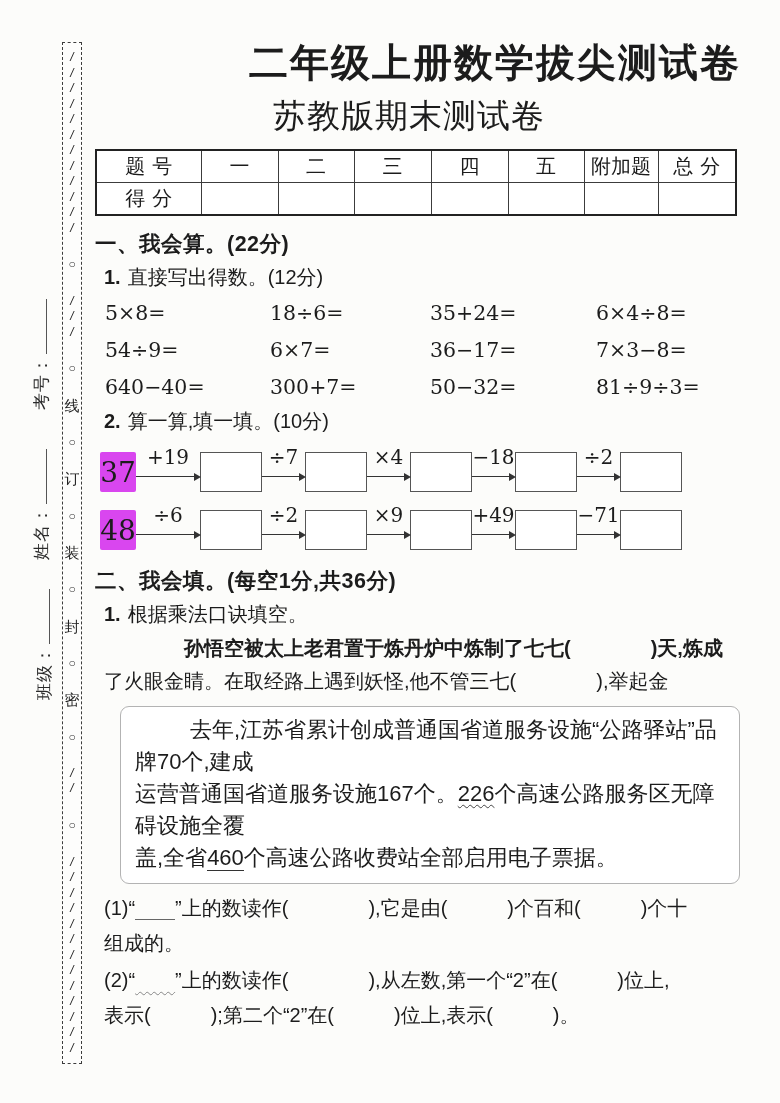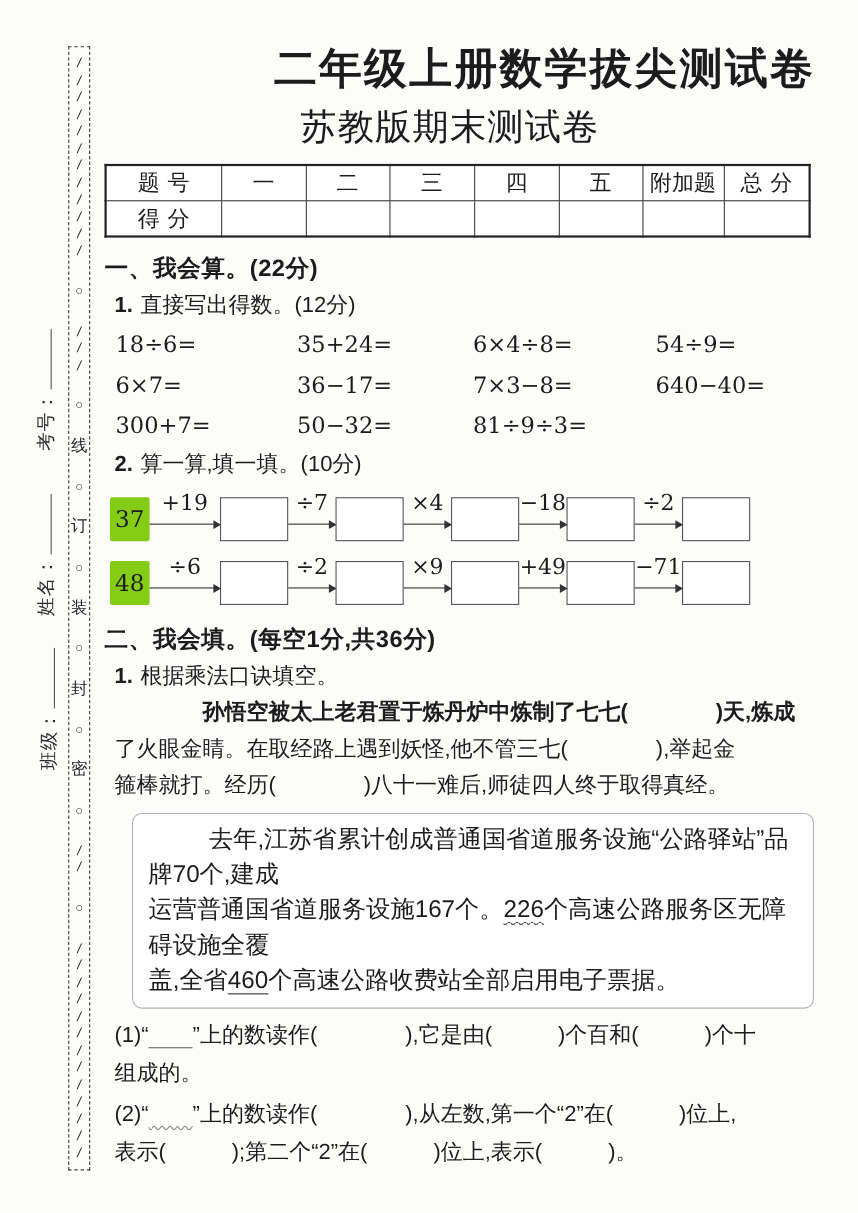--- a/index.html
+++ b/index.html
@@ -35,22 +35,22 @@
 
   .h1{font-size:21.5px;font-weight:bold;margin-top:13px;letter-spacing:0.5px;}
   .sub{font-size:20px;margin-top:6px;padding-left:9px;}
   .sub .num{font-weight:bold;margin-right:7px;}
 
   .mathgrid{display:grid;grid-template-columns:165px 160px 166px auto;padding-left:10px;
             margin-top:10px;row-gap:13px;font-family:"DejaVu Serif",serif;font-size:20.5px;line-height:24px;}
 
   .flow{display:flex;align-items:center;margin:14px 0 0 5px;height:46px;}
   .flow+.flow{margin-top:12px;}
-  .fstart{width:36px;height:40px;background:#84cc16;border-radius:2px;display:flex;align-items:center;
-          justify-content:center;font-family:"DejaVu Serif",serif;font-size:21px;}
+  .fstart{width:36px;height:40px;background:#d946ef;border-radius:2px;display:flex;align-items:center;
+          justify-content:center;font-family:"DejaVu Serif",serif;font-size:28px;}
   .farrow{position:relative;width:43px;height:40px;flex:none;}
   .farrow.first{width:64px;}
   .farrow .lbl{position:absolute;top:-7px;left:50%;transform:translateX(-50%);
                font-family:"DejaVu Serif",serif;font-size:20px;white-space:nowrap;}
   .farrow .ln{position:absolute;top:24px;left:0;right:1px;height:1.4px;background:#333;}
   .farrow .ah{position:absolute;right:-1px;top:21px;width:0;height:0;border-left:7px solid #333;
               border-top:4px solid transparent;border-bottom:4px solid transparent;}
   .fbox{width:60px;height:38px;border:1.4px solid #555;background:#fff;flex:none;}
 
   .para{font-size:20px;line-height:33px;margin-top:4px;padding-left:9px;}
@@ -176,20 +176,21 @@
         </tbody>
     </table>
 
     <div class="h1">一、我会算。(22分)</div>
 
     <div class="sub">
       <span class="num">1.</span><span>直接写出得数。(12分)</span>
     </div>
 
     <div class="mathgrid">
+        <span>5×8=</span>
         <span>18÷6=</span>
         <span>35+24=</span>
         <span>6×4÷8=</span>
         <span>54÷9=</span>
         <span>6×7=</span>
         <span>36−17=</span>
         <span>7×3−8=</span>
         <span>640−40=</span>
         <span>300+7=</span>
         <span>50−32=</span>
@@ -271,21 +272,20 @@
 
     <div class="h1" style="">二、我会填。(每空1分,共36分)</div>
 
     <div class="sub">
       <span class="num">1.</span><span>根据乘法口诀填空。</span>
     </div>
 
     <div class="para">
         <div class="line">孙悟空被太上老君置于炼丹炉中炼制了七七(　　　　)天,炼成</div>
         <div class="line">了火眼金睛。在取经路上遇到妖怪,他不管三七(　　　　),举起金</div>
-        <div class="line">箍棒就打。经历(　　　　)八十一难后,师徒四人终于取得真经。</div>
       </div>
 
 
     <div class="material">
         <div class="line"><span>去年,江苏省累计创成普通国省道服务设施“公路驿站”品牌70个,建成</span></div>
         <div class="line"><span>运营普通国省道服务设施167个。</span><span class="u-wavy">226</span><span>个高速公路服务区无障碍设施全覆</span></div>
         <div class="line"><span>盖,全省</span><span class="u-solid">460</span><span>个高速公路收费站全部启用电子票据。</span></div>
       </div>
 
     <div class="q">

